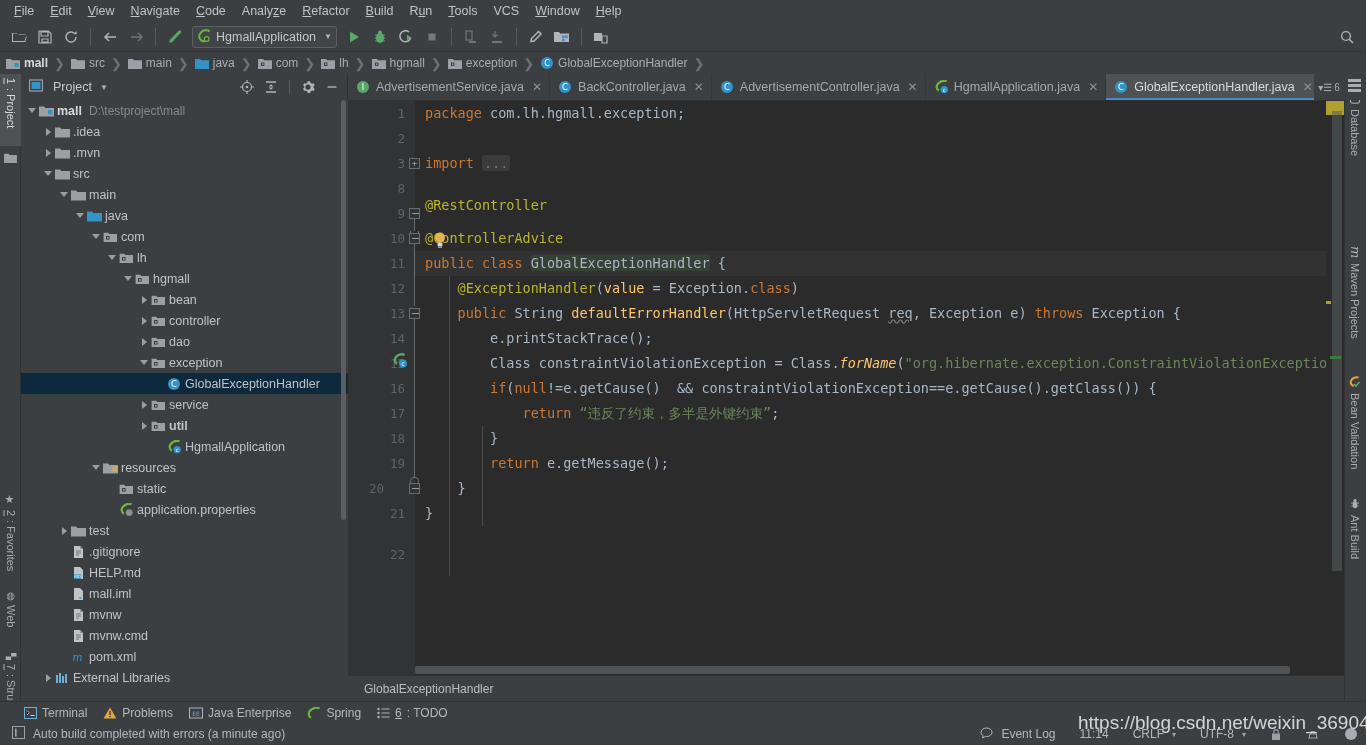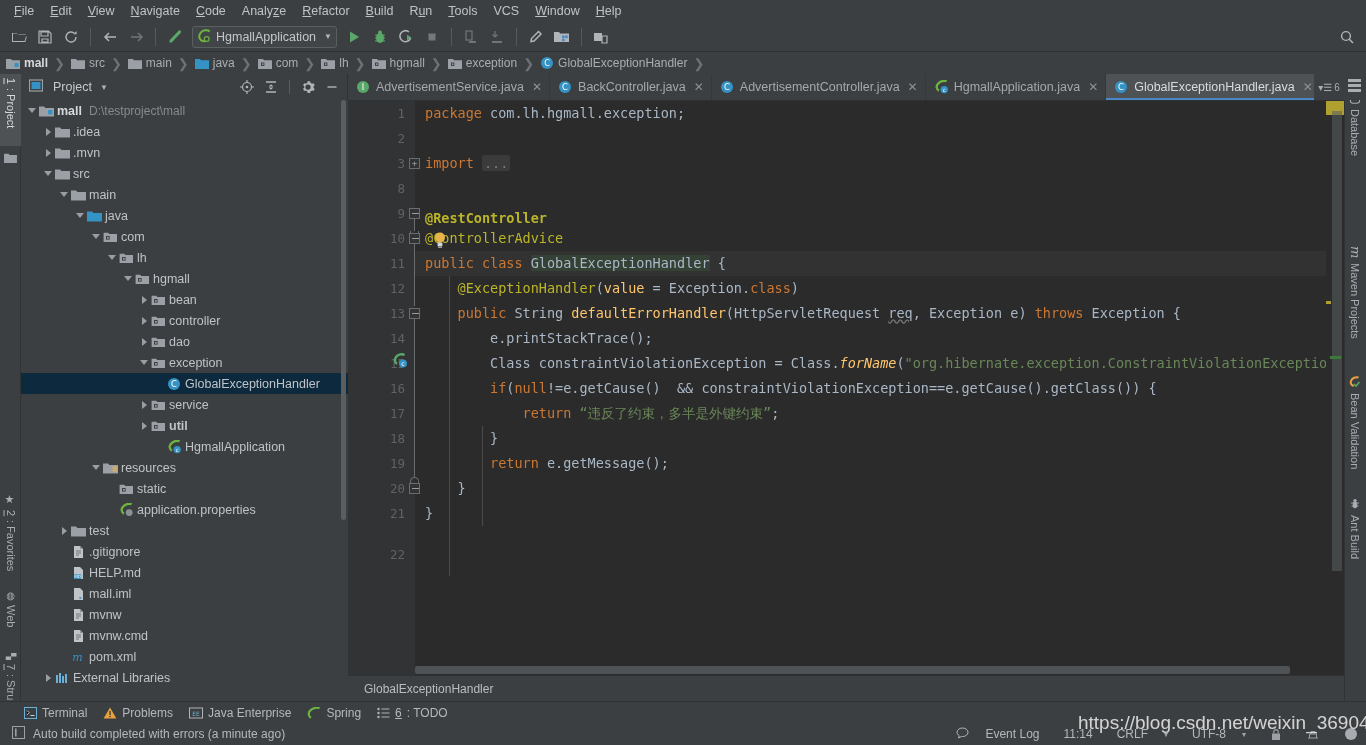--- a/index.html
+++ b/index.html
@@ -218,21 +218,21 @@
   .btab { display: flex; align-items: center; gap: 5px; }
   .btab .u { text-decoration: underline; }
 
   
   .statusbar {
     position: absolute; left: 0; top: 723px; width: 1366px; height: 22px;
     background: #3c3f41; display: flex; align-items: center; padding-left: 12px;
     font-size: 12px; color: #b4b8bc; gap: 8px;
   }
   .sb-spacer { flex: 1; }
-  .sb-item { display: flex; align-items: center; gap: 16px; padding: 0 8px; white-space: nowrap; }
+  .sb-item { display: flex; align-items: center; gap: 8px; padding: 0 8px; white-space: nowrap; }
   .sb-item .caret { font-size: 8px; color: #a0a4a8; }
 
   .watermark {
     position: absolute; left: 1078px; top: 712px; font-size: 19px;
     color: #e8e8e8; opacity: .88; white-space: nowrap; pointer-events: none;
     font-family: "Liberation Sans", sans-serif;
   }
 </style>
 </head>
 <body>
@@ -916,21 +916,21 @@
         <div class="lnum" style="top: 125px;">10</div>
         <div class="lnum" style="top: 150px;">11</div>
         <div class="lnum" style="top: 175px;">12</div>
         <div class="lnum" style="top: 200px;">13</div>
         <div class="lnum" style="top: 225px;">14</div>
         <div class="lnum" style="top: 250px;">15</div>
         <div class="lnum" style="top: 275px;">16</div>
         <div class="lnum" style="top: 300px;">17</div>
         <div class="lnum" style="top: 325px;">18</div>
         <div class="lnum" style="top: 350px;">19</div>
-        <div class="lnum" style="top: 375px;">20</div>
+        <div class="lnum" style="top: 375px; text-align: center;">20</div>
         <div class="lnum" style="top: 400px;">21</div>
         <div class="lnum" style="top: 425px; margin-top: 16px;">22</div>
       </div>
 
     <div style="position:absolute;left:44px;top:252px;">
       <svg width="17" height="16" viewBox="0 0 17 16">
           <path d="M12.5 2C10.2.6 6.2 1.3 4.2 3.8c-2 2.5-1.4 5.8.8 7.2" fill="none" stroke="#59a869" stroke-width="2.4"></path>
           <circle cx="11" cy="10.5" r="4" fill="#3592c4"></circle>
           <text x="11" y="13.3" font-size="6.4" fill="#fff" text-anchor="middle" font-family="DejaVu Sans">c</text>
         </svg>
@@ -947,21 +947,21 @@
             <rect x="5" y="15.4" width="4" height="1.4" fill="#b4b4b4"></rect>
           </svg>
       </div>
 
       <div class="indent-guide" style="left:34px; top:175px; height:300px;"></div>
       <div class="indent-guide" style="left:67px; top:325px; height:100px;"></div>
     <div class="code-line" style="top: 0px;"><span class="kw">package</span> com.lh.hgmall.exception;</div>
         <div class="code-line" style="top: 25px;"></div>
         <div class="code-line" style="top: 50px;"><span class="kw">import</span> <span class="folded">...</span></div>
         <div class="code-line" style="top: 75px;"></div>
-        <div class="code-line" style="top: 105px; font-weight: bold;"><span class="ann">@RestController</span></div>
+        <div class="code-line" style="top: 92px;"><span class="ann">@RestController</span></div>
         <div class="code-line" style="top: 125px;"><span class="ann">@ControllerAdvice</span></div>
         <div class="code-line" style="top: 150px;"><span class="kw">public</span> <span class="kw">class</span> <span class="hl-word">GlobalExceptionHandler</span> {</div>
         <div class="code-line" style="top: 175px;">    <span class="ann">@ExceptionHandler</span>(<span class="fn">value</span> = Exception.<span class="kw">class</span>)</div>
         <div class="code-line" style="top: 200px;">    <span class="kw">public</span> String <span class="fn">defaultErrorHandler</span>(HttpServletRequest <span class="squiggle">req</span>, Exception e) <span class="kw">throws</span> Exception {</div>
         <div class="code-line" style="top: 225px;">        e.printStackTrace();</div>
         <div class="code-line" style="top: 250px;">        Class constraintViolationException = Class.<span class="fnit">forName</span>(<span class="str">"org.hibernate.exception.ConstraintViolationException"</span>)</div>
         <div class="code-line" style="top: 275px;">        <span class="kw">if</span>(<span class="kw">null</span>!=e.getCause()  &amp;&amp; constraintViolationException==e.getCause().getClass()) {</div>
         <div class="code-line" style="top: 300px;">            <span class="kw">return</span> <span class="str">“违反了约束，多半是外键约束”</span>;</div>
         <div class="code-line" style="top: 325px;">        }</div>
         <div class="code-line" style="top: 350px;">        <span class="kw">return</span> e.getMessage();</div>

